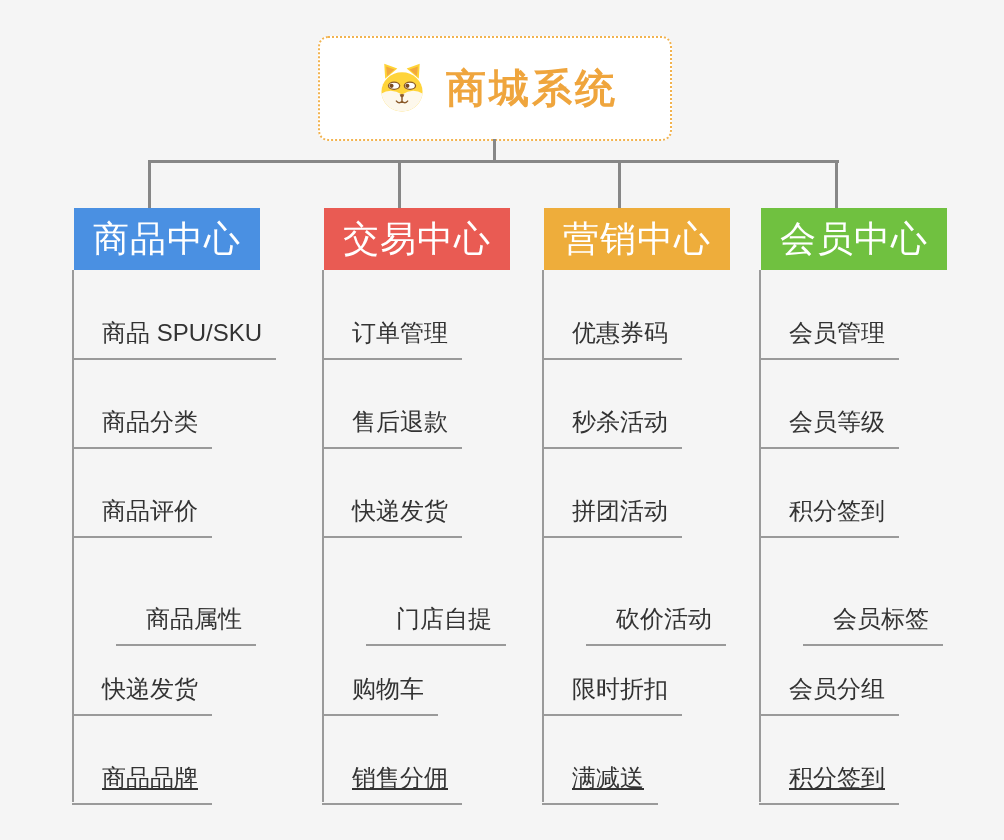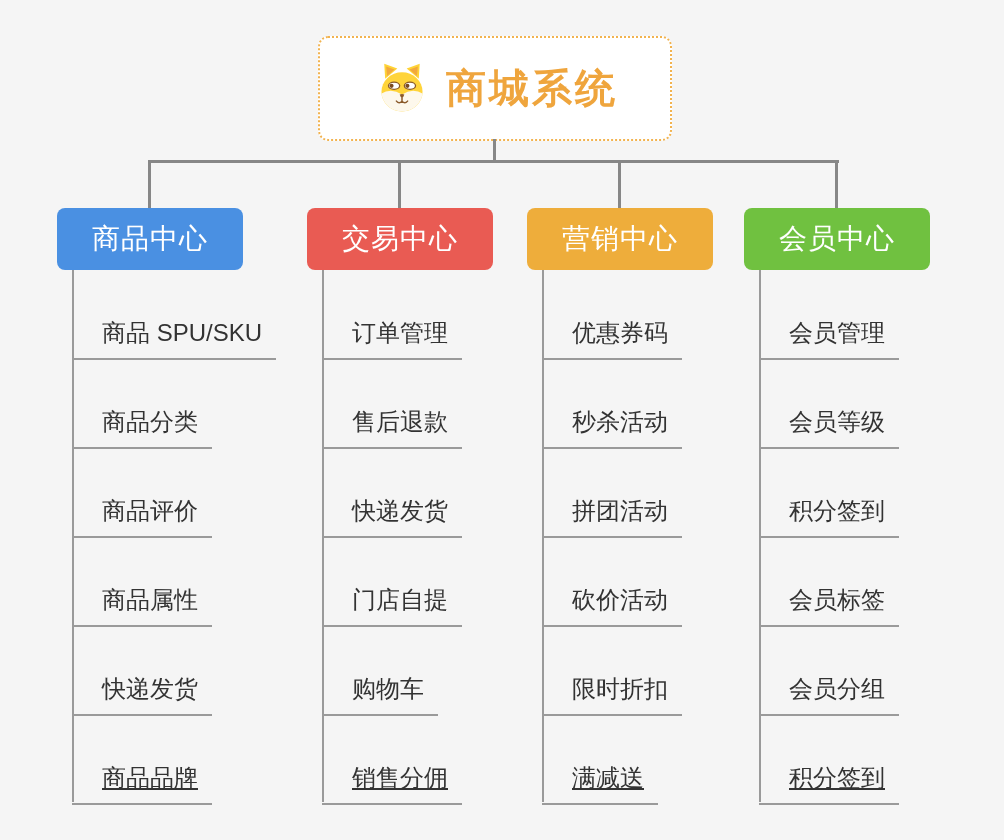--- a/index.html
+++ b/index.html
@@ -30,38 +30,38 @@
   .conn{position:absolute;background:var(--connector-line,#878787);}
   .conn.stem {left:493px;top:139px;width:3px;height:22px;}
   .conn.hline{left:148px;top:160px;width:691px;height:3px;}
   .conn.drop {top:160px;width:3px;height:49px;}
   .conn.d0{left:148px;} .conn.d1{left:398px;} .conn.d2{left:618px;} .conn.d3{left:835px;}
 
   
   .column{position:absolute;top:208px;width:270px;height:600px;}
   .column.c0{left:57px;} .column.c1{left:307px;} .column.c2{left:527px;} .column.c3{left:744px;}
   .branch-node{
-    position:absolute;left:0;top:0;width:186px;height:62px;
-    border-radius:8px;color:#ffffff;font-size:28px;
+    position:absolute;left:17px;top:0;width:186px;height:62px;
+    border-radius:0;color:#ffffff;font-size:36px;
     display:flex;align-items:center;justify-content:center;
     letter-spacing:1px;white-space:nowrap;
   }
   .trunk{
     position:absolute;left:15px;top:62px;width:2px;height:532px;
     background:var(--leaf-line,#9a9a9a);
   }
   .leaf{
     position:absolute;left:15px;
     line-height:34px;font-size:24px;color:var(--leaf-text,#333333);
     padding:0 14px 8px 30px;
     border-bottom:2px solid var(--leaf-line,#9a9a9a);
     white-space:nowrap;
   }
   .leaf.r0{top:108px;} .leaf.r1{top:197px;} .leaf.r2{top:286px;}
-  .leaf.r3{top:375px;} .leaf.r4{top:464px;} .leaf.r5{top:553px;text-decoration:underline;}
+  .leaf.r3{top:394px;margin-left:44px;} .leaf.r4{top:464px;} .leaf.r5{top:553px;text-decoration:underline;}
 </style>
 </head>
 <body>
 
 <div class="stage">
 
   <div class="root-node">
     <svg class="root-icon" viewBox="0 0 64 60" aria-hidden="true">
       <path d="M13 3 L27 8 L14 19 Z" fill="#ffd335"></path>
       <path d="M51 3 L37 8 L50 19 Z" fill="#ffd335"></path>

